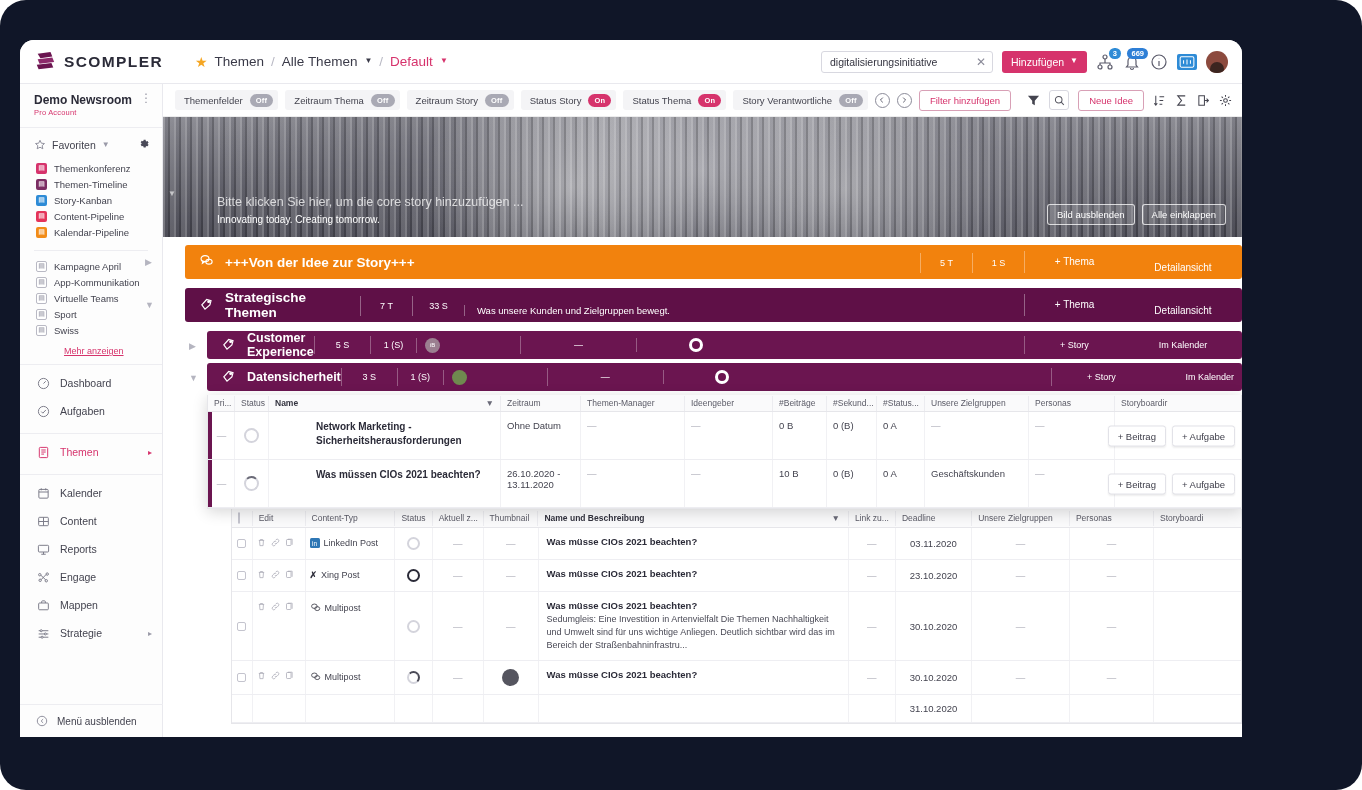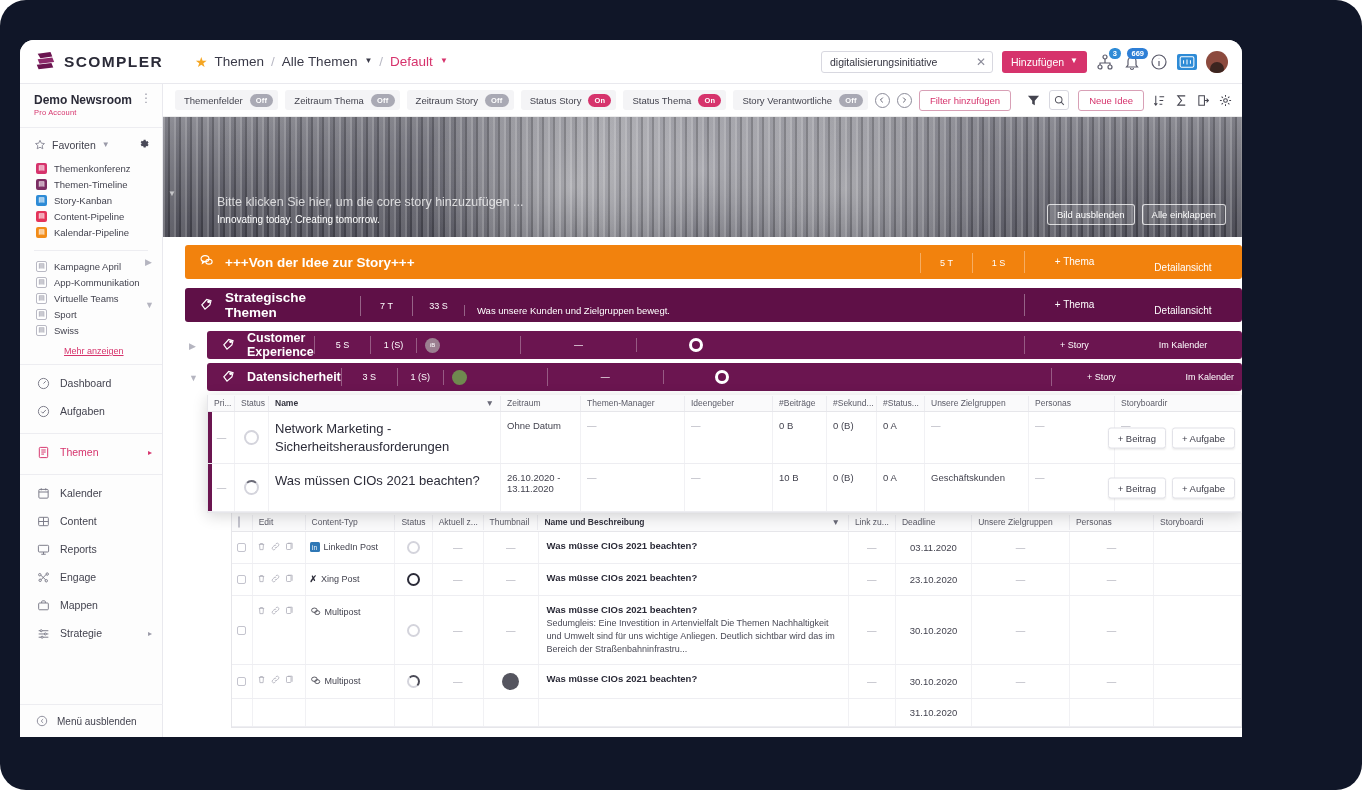--- a/index.html
+++ b/index.html
@@ -322,21 +322,21 @@
   }
   .trow .accent {
     position:absolute; left:0; top:0; bottom:0; width: 4px; background:#6b1550;
   }
   .td {
     padding: 8px 6px; border-left: 1px solid #f1f1f4;
     display: flex; align-items: flex-start;
   }
   .td.c { justify-content: center; align-items: center; }
   .td:first-child { border-left: 0; }
-  .tname { font-weight: 400; color: #2b2b38; font-size: 13px; line-height: 1.35; }
+  .tname { font-weight: 700; color: #2b2b38; font-size: 10px; line-height: 1.35; margin-left: 41px; }
   .dash { color: #b0b0bb; }
   .statring {
     width: 15px; height: 15px; border-radius: 50%;
     border: 2.5px solid #d4d4dc;
   }
   .statring.part { border-top-color: #6b6b78; }
   .row-btns {
     position: absolute; right: 6px; top: 50%; transform: translateY(-50%);
     display: flex; gap: 6px;
   }

